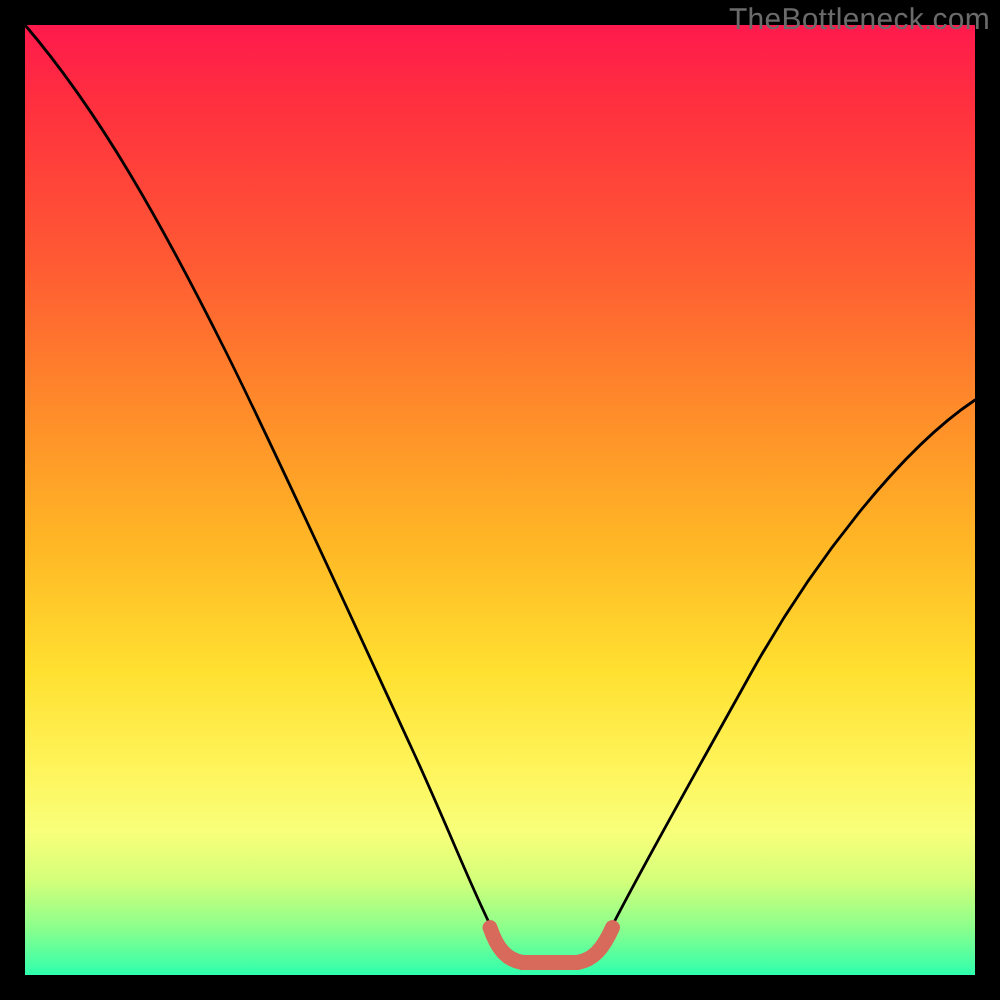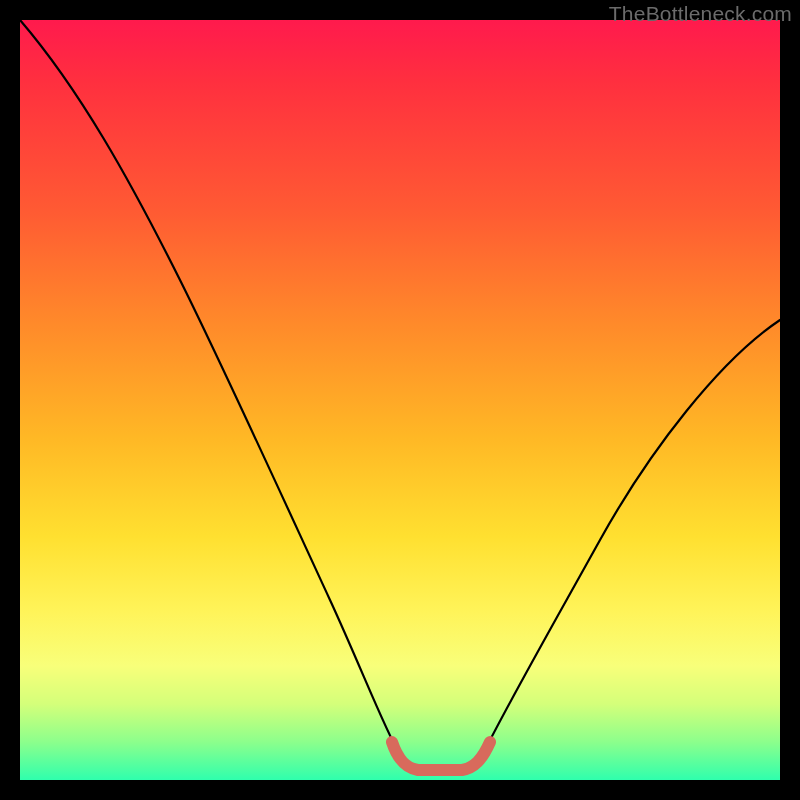--- a/index.html
+++ b/index.html
@@ -36,21 +36,21 @@
       #d4ff7a 90%,
       #8cff8c 95%,
       #2fffad 100%
     );
   }
   .watermark {
     position: absolute;
     top: 2px;
     right: 8px;
     color: #6b6b6b;
-    font-size: 21px;
+    font-size: 24px;
     font-weight: 500;
     letter-spacing: 0.2px;
     user-select: none;
   }
   svg.curves {
     position: absolute;
     left: 0;
     top: 0;
     width: 760px;
     height: 760px;

